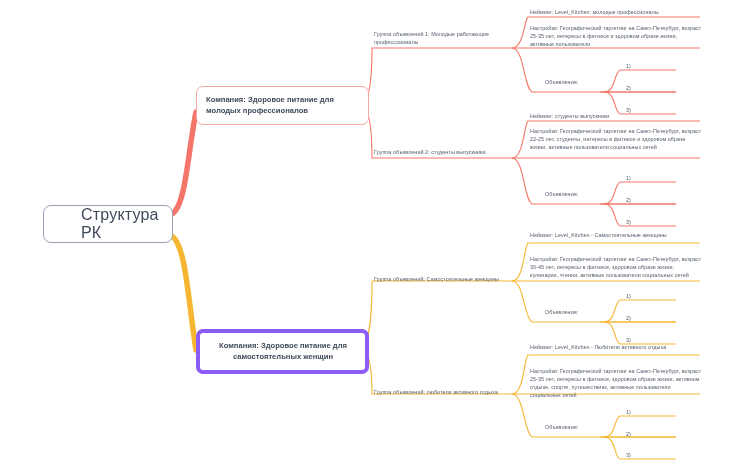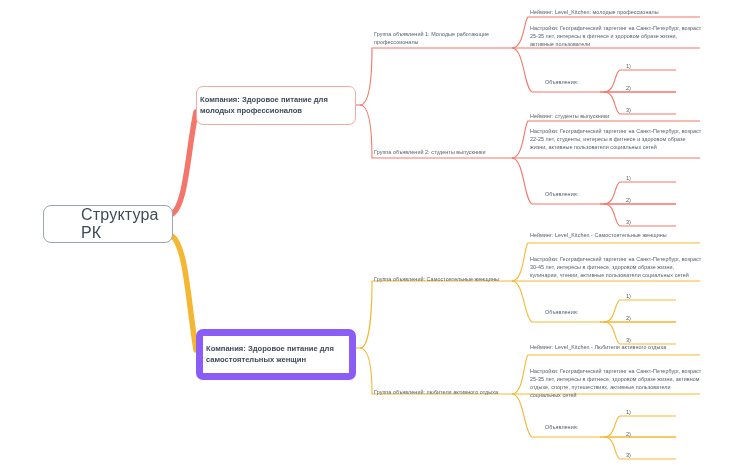--- a/index.html
+++ b/index.html
@@ -16,25 +16,25 @@
   
   .root{
     left:43px;top:205px;width:130px;height:38px;
     border:1px solid #9aa4b5;border-radius:8px;background:#ffffff;
     display:flex;align-items:center;justify-content:center;
     color:#3f4a5a;font-size:16px;letter-spacing:.2px;padding-left:37px;
   }
 
   
   .company{
-    width:160px;padding:7px 8px 8px 3px;border-radius:7px;background:#fff;
+    width:173px;padding:7px 8px 8px 9px;border-radius:7px;background:#fff;
     font-size:7.6px;line-height:1.45;color:#3f4a5a;font-weight:bold;
   }
   .company.red{border:1px solid #f4a9a2;}
-  .company.amber{border:7px solid #8b5cf6;}
+  .company.amber{border:4px solid #8b5cf6;text-align:center;}
   #company1{left:196px;top:86px;}
   #company2{left:196px;top:329px;}
 
   
   .lbl{
     position:absolute;color:#55606e;font-size:5.4px;line-height:1.5;
     letter-spacing:.05px;
   }
   .lbl.w150{width:150px;}
   .lbl.w172{width:172px;}

